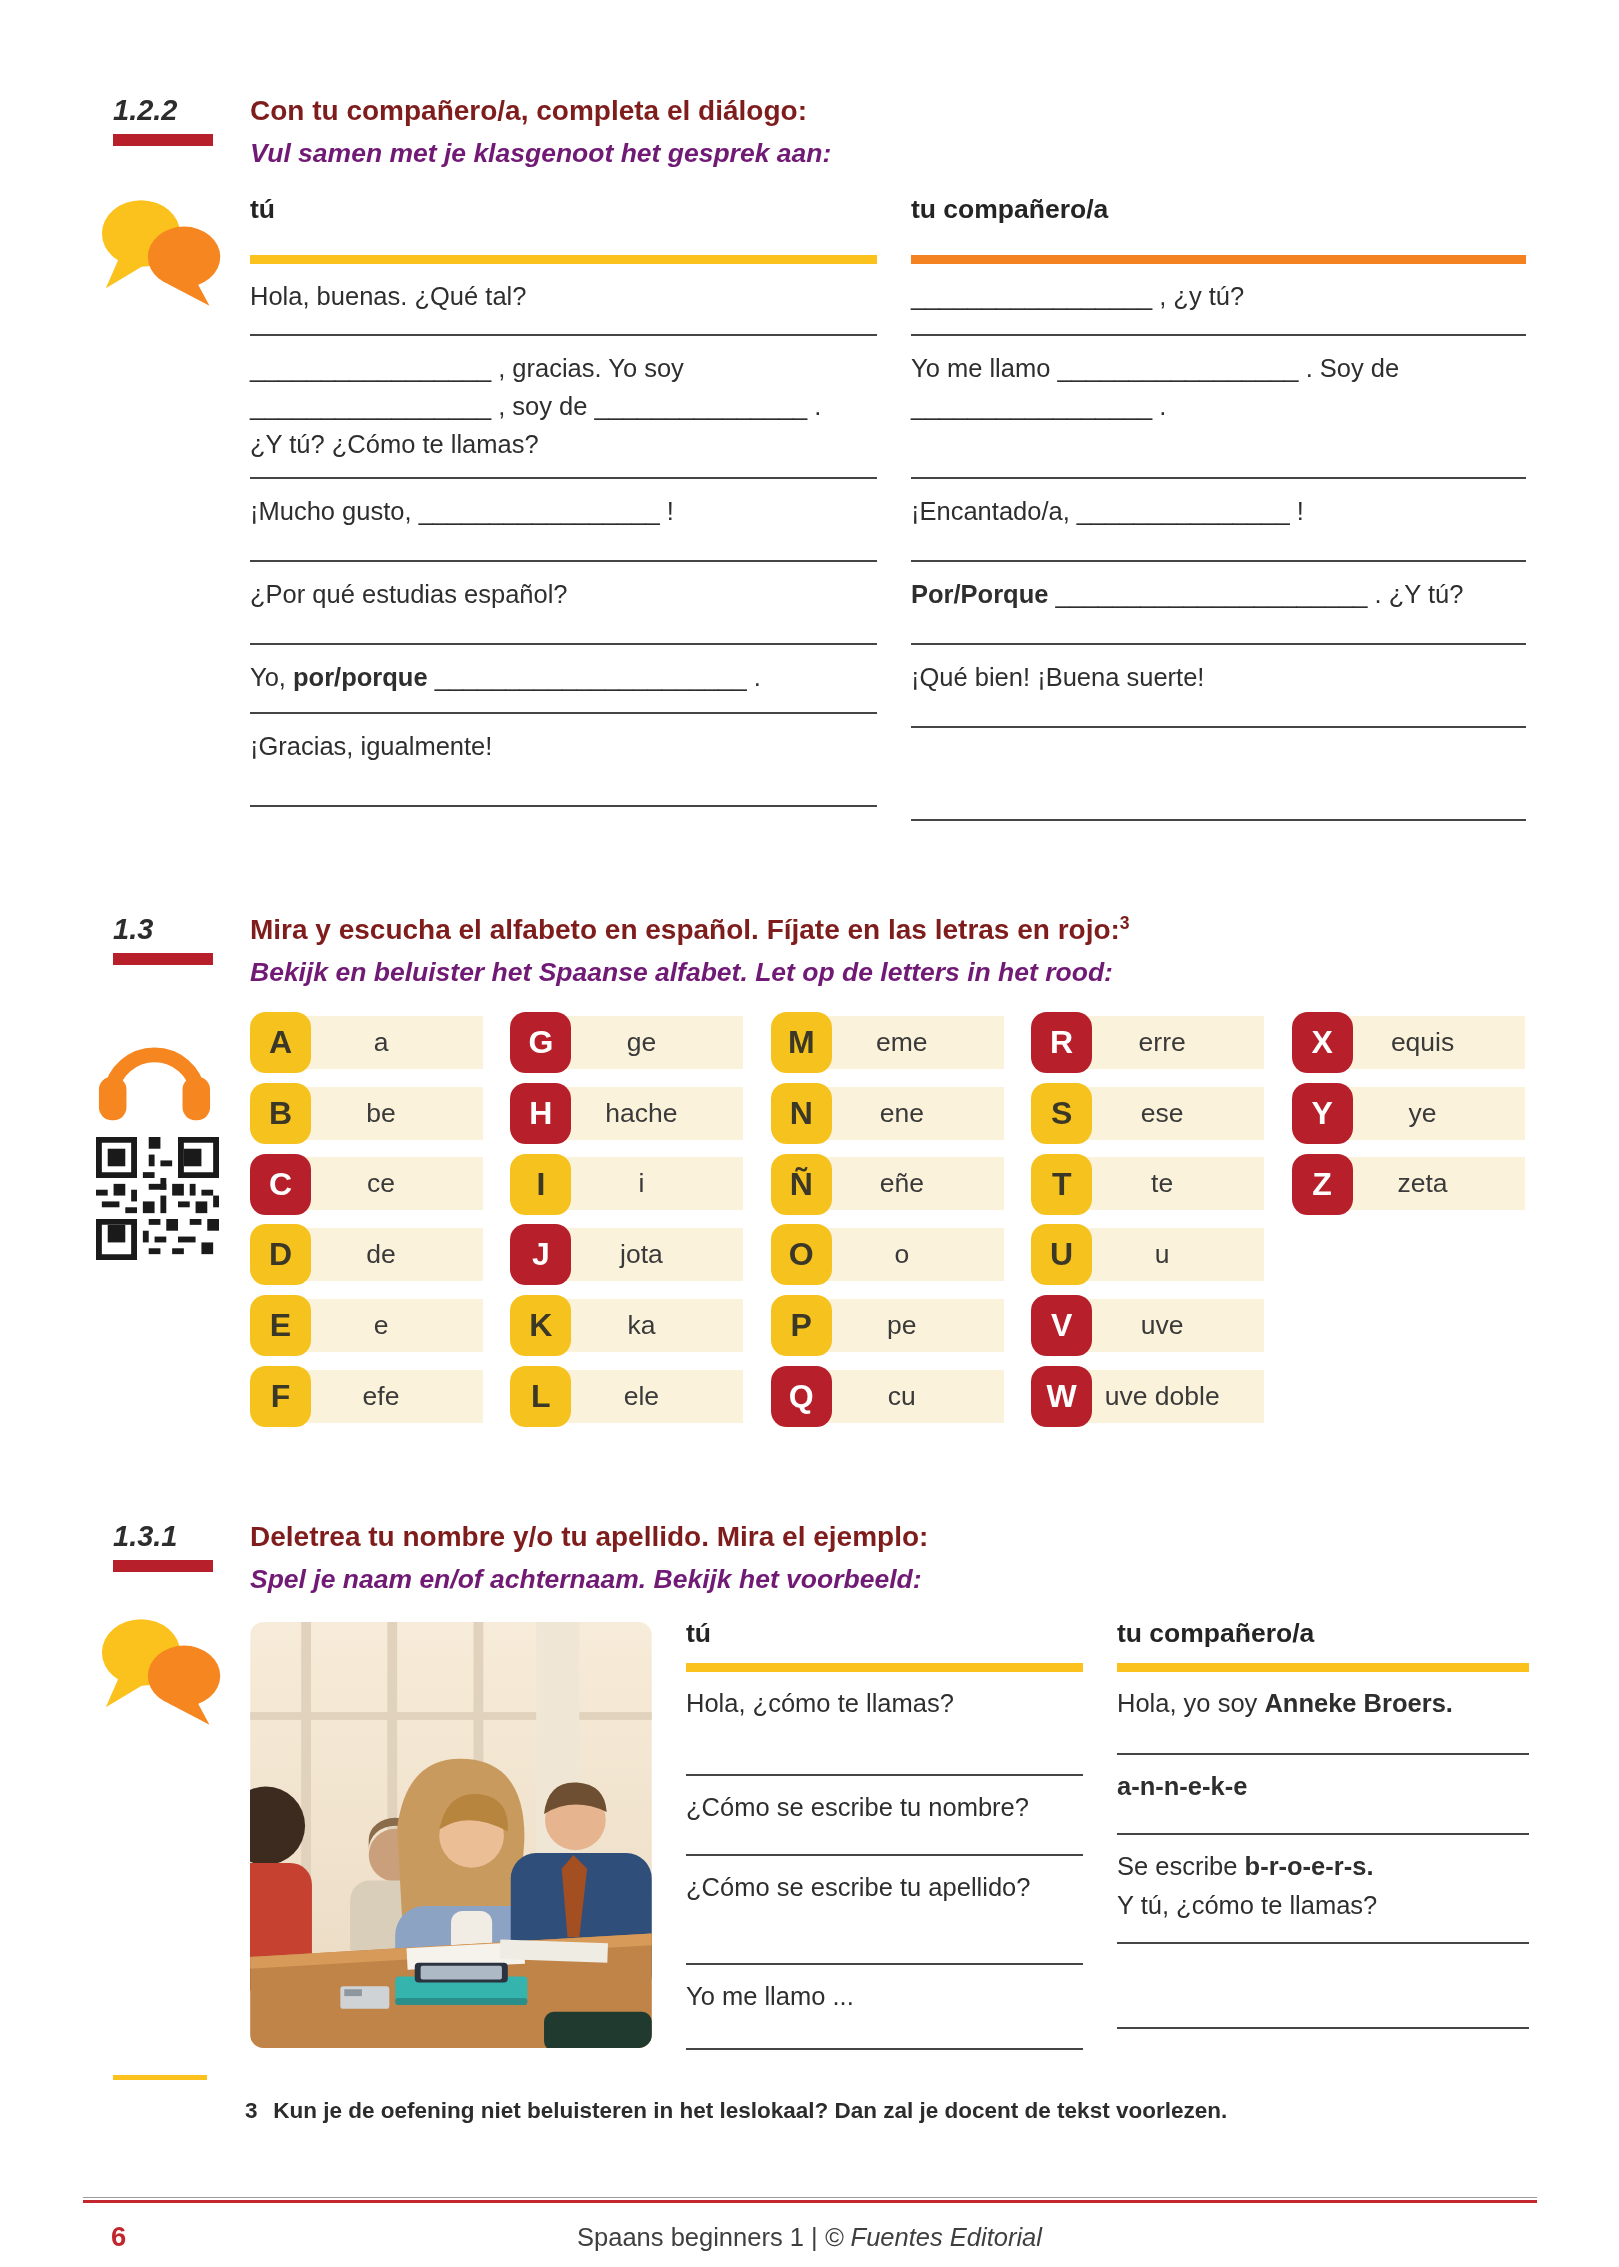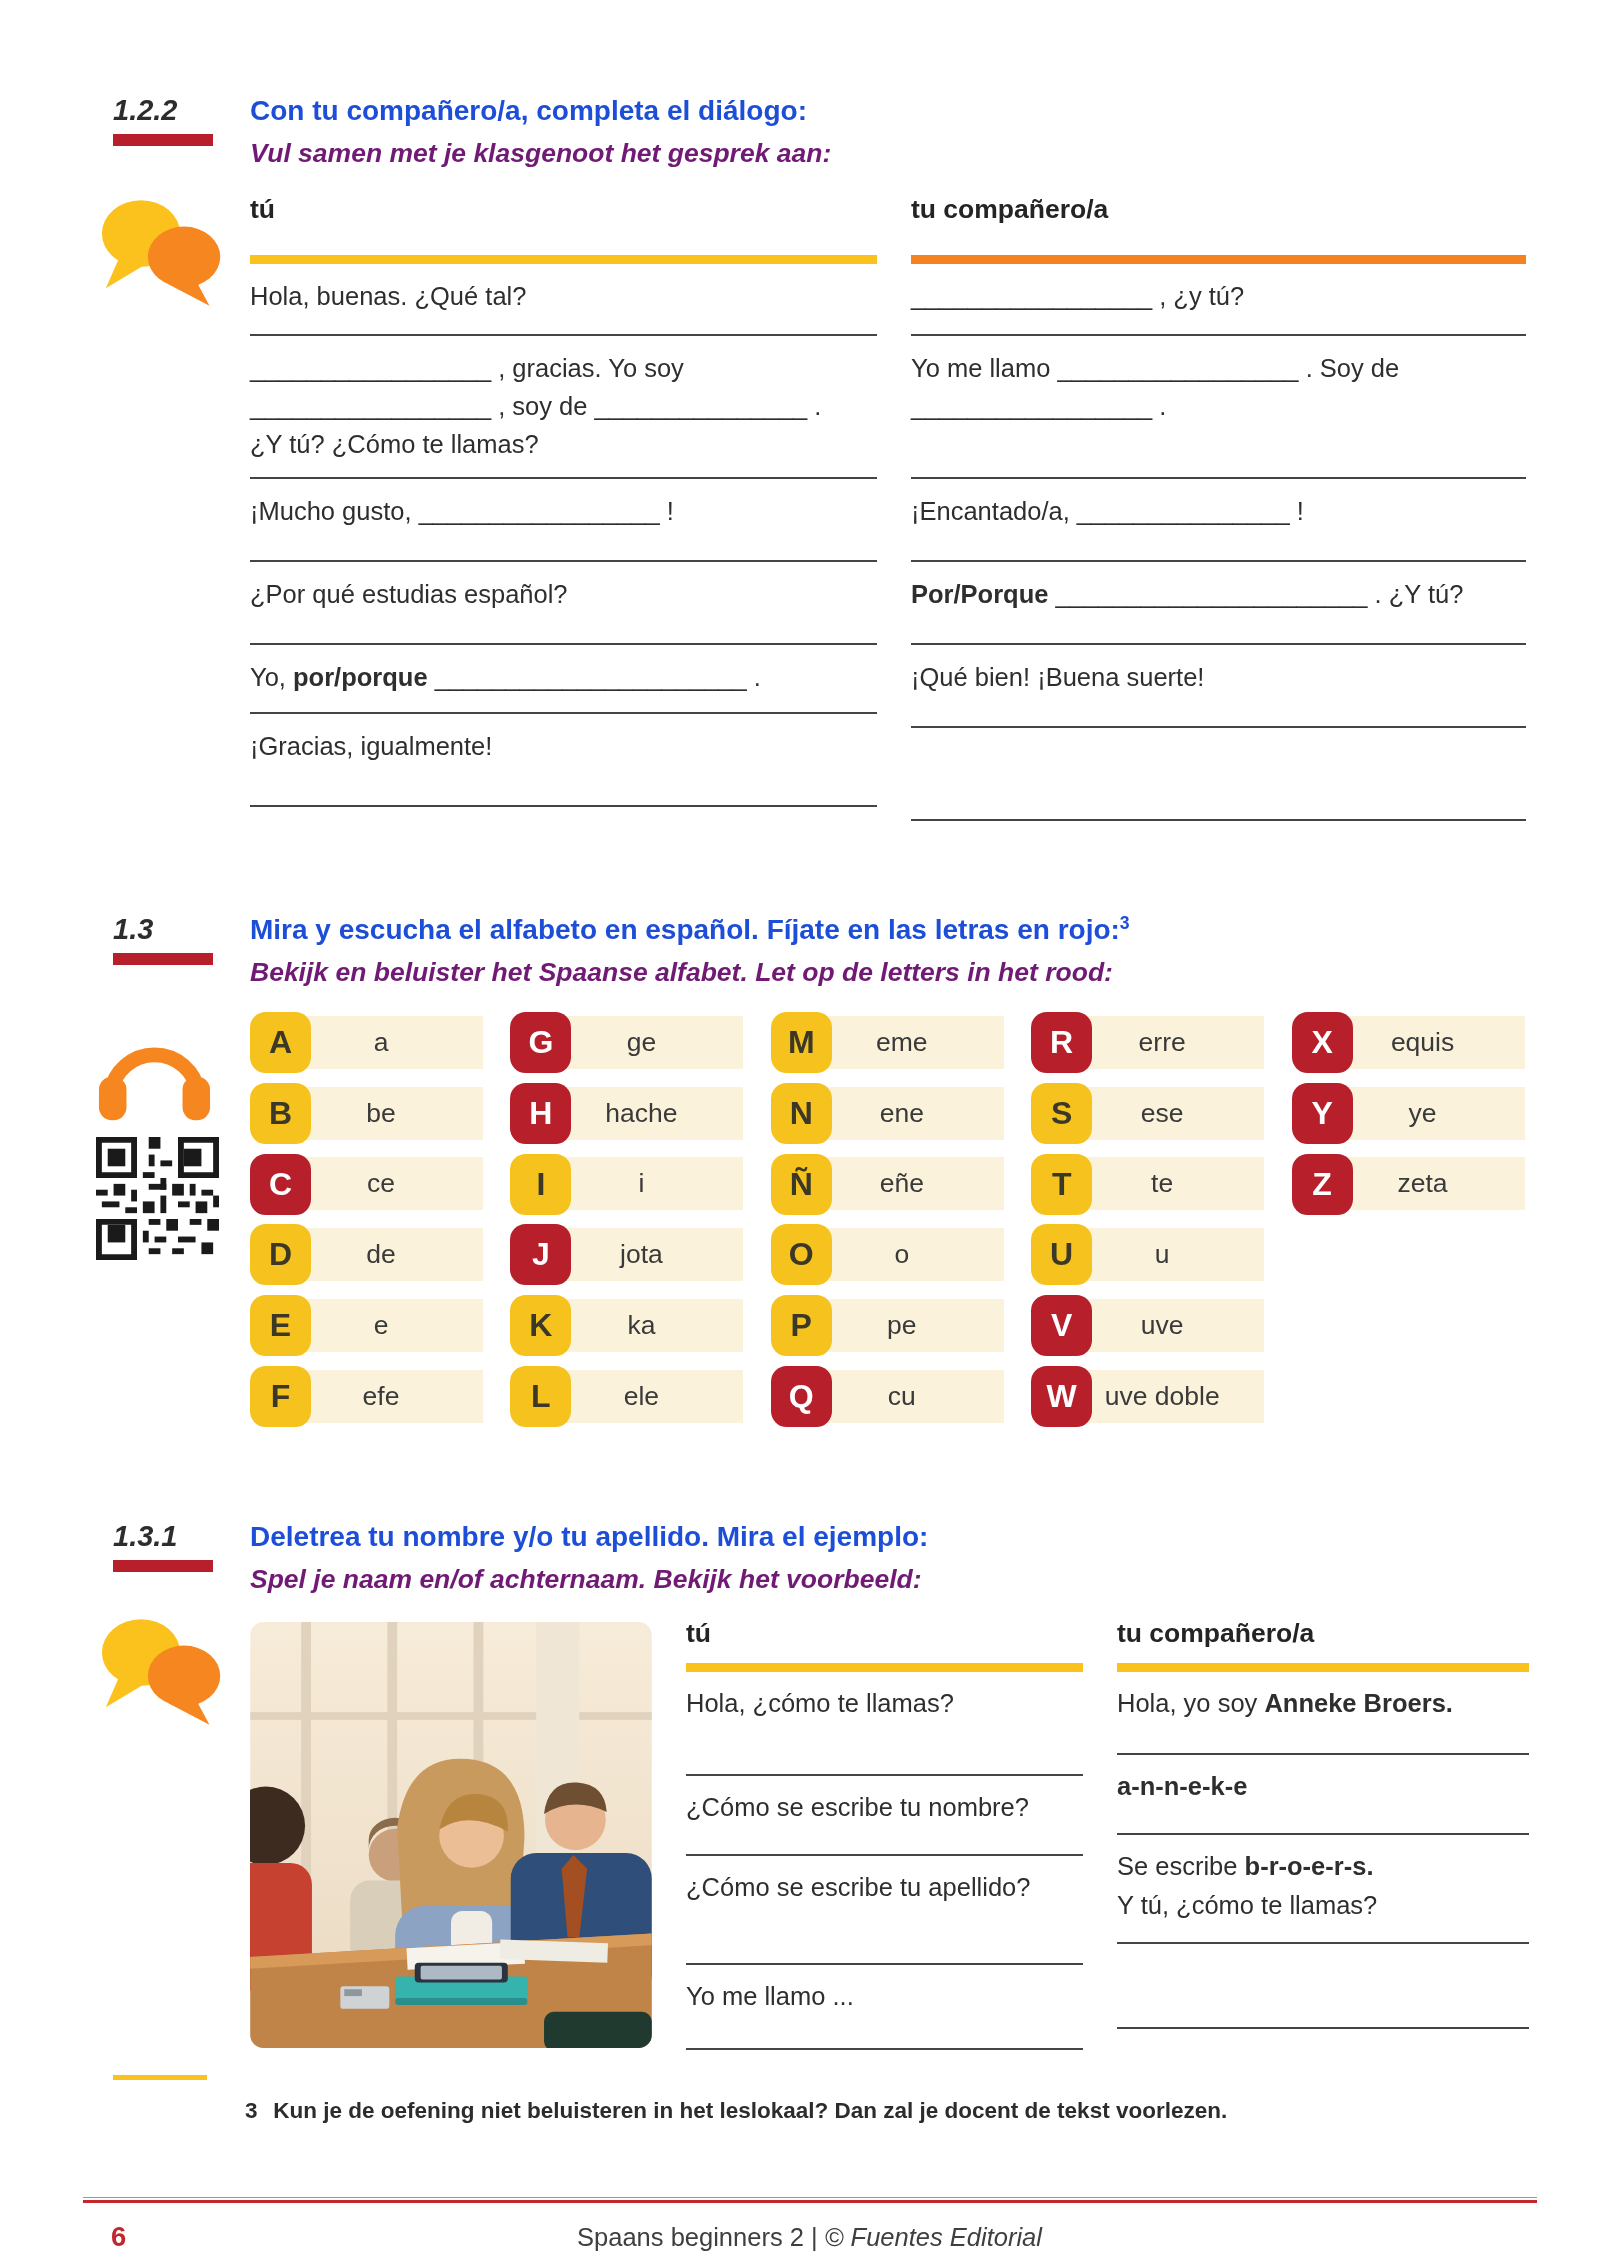--- a/index.html
+++ b/index.html
@@ -1,21 +1,21 @@
 <!DOCTYPE html>
 <html><head>
 <meta charset="utf-8">
 <style>
   html,body{margin:0;padding:0;background:#fff;}
   body{width:1619px;height:2267px;position:relative;font-family:"Liberation Sans",sans-serif;color:#303030;}
   .abs{position:absolute;}
   
   .secnum{font-size:29px;font-weight:700;color:#2d2d2d;font-style:italic;}
   .numbar{height:11.8px;background:#B71F2B;margin-top:6.9px;}
-  .sectitle{font-size:28px;font-weight:700;color:#1d4ed8;line-height:1.35;}
+  .sectitle{font-size:28px;font-weight:700;color:#7f1d1d;line-height:1.35;}
   .secsub{font-size:26.5px;font-style:italic;font-weight:700;color:#701a75;line-height:1.35;margin-top:5.9px;}
   sup{font-size:17.6px;}
   
   .dialog{display:flex;}
   .dcol{display:flex;flex-direction:column;}
   .dlabel{font-size:26.5px;font-weight:700;color:#242424;height:35px;}
   .dbar{height:9.8px;margin-top:25.5px;}
   .dbar.yellow{background:#FBC21D;}
   .dbar.orange{background:#F58220;}
   .dcell{box-sizing:border-box;border-bottom:2.9px solid #454545;padding-top:12.7px;
@@ -363,15 +363,15 @@
   <span class="n">3</span>
   <span>Kun je de oefening niet beluisteren in het leslokaal? Dan zal je docent de tekst voorlezen.</span>
 </div>
 
 <div class="abs rule" style="left:83px;top:2197px;width:1454px;">
   <div class="rule-red"></div>
 </div>
 
 <div class="abs pageno" style="left:111px;top:2221px;">6</div>
 <div class="abs footer-center" style="left:0;top:2223px;">
-  <span>Spaans beginners 2 | </span><span class="it">© Fuentes Editorial</span>
+  <span>Spaans beginners 1 | </span><span class="it">© Fuentes Editorial</span>
 </div>
 
 
 </body></html>

